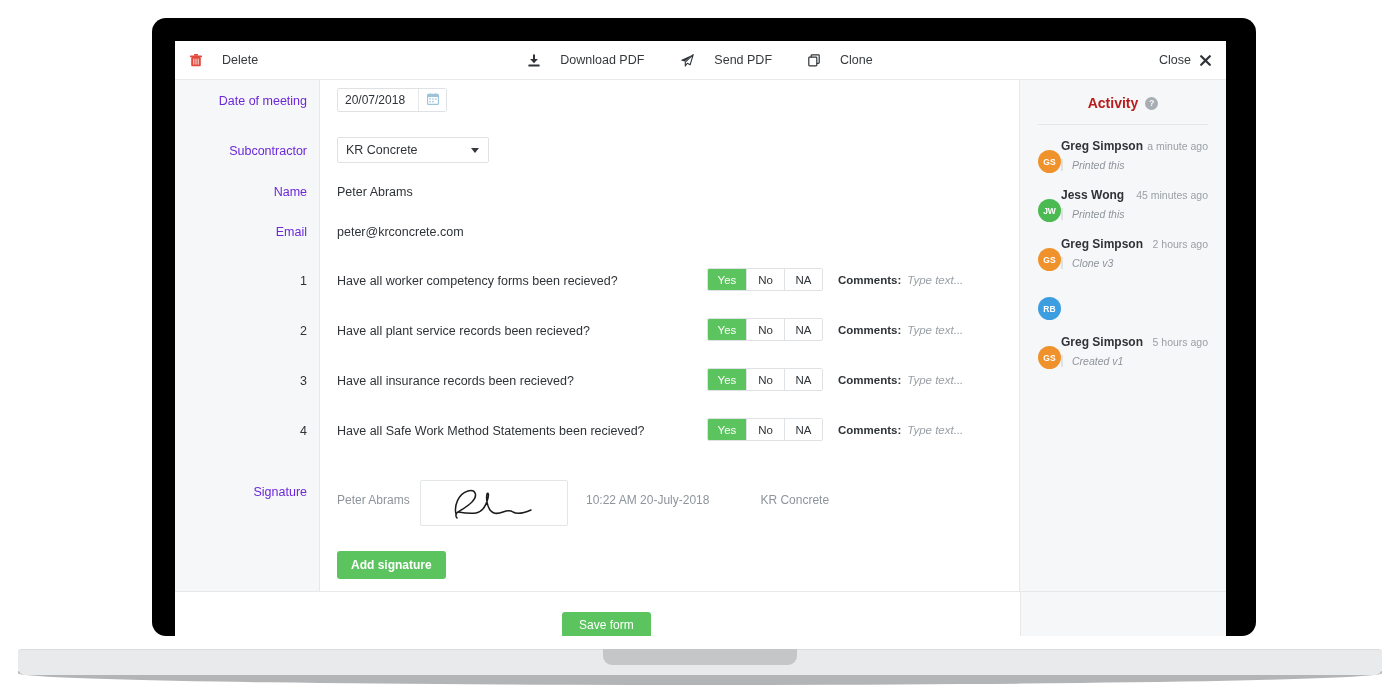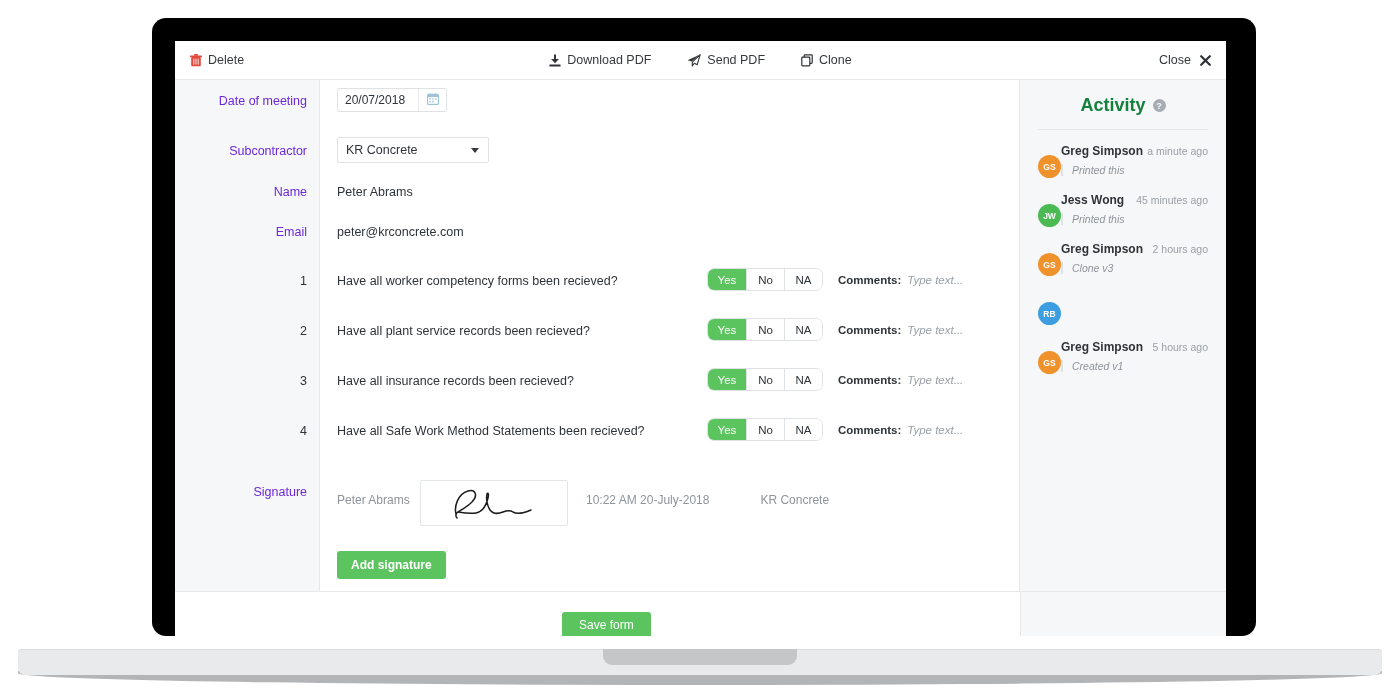--- a/index.html
+++ b/index.html
@@ -54,21 +54,21 @@
 
   
   #form-toolbar {
     position: relative;
     height: 39px;
     background: #ffffff;
     border-bottom: 1px solid #e6e8ea;
     display: flex; align-items: center;
   }
   .tb-btn {
-    display: inline-flex; align-items: center; gap: 6px;
+    display: inline-flex; align-items: center; gap: 20px;
     font-size: 12.5px; color: #35393d;
     cursor: pointer; white-space: nowrap;
   }
   #toolbar-delete-button { position: absolute; left: 15px; color: #35393d; }
   #toolbar-delete-button .tb-label { color: #35393d; }
   #toolbar-center-actions {
     position: absolute; left: 0; right: 0;
     display: flex; justify-content: center; gap: 36px;
   }
   #toolbar-close-button { position: absolute; right: 15px; gap: 9px; }
@@ -140,21 +140,21 @@
   }
 
   .static-value { font-size: 12.5px; color: #2f3337; }
 
   
   .q-num { position: absolute; right: 12px; font-size: 12.5px; color: #2f3337; }
   .q-text { position: absolute; left: 17px; font-size: 12.5px; color: #2f3337; }
   .toggle-group {
     position: absolute; left: 387px;
     display: flex; height: 23px;
-    border: 1px solid #dfe2e5; border-radius: 7px;
+    border: 1px solid #dfe2e5; border-radius: 2px;
     overflow: hidden; background: #fff;
   }
   .toggle-opt {
     width: 38px; display: flex; align-items: center; justify-content: center;
     font-size: 11.5px; color: #2f3337; cursor: pointer;
     border-left: 1px solid #dfe2e5; background: #fff;
   }
   .toggle-opt:first-child { border-left: 0; }
   .toggle-opt.on { background: #5cc45f; color: #ffffff; border-left-color: #5cc45f; }
   .comments-wrap {
@@ -196,21 +196,21 @@
     flex: 1;
     background: #f6f7f8;
     padding: 0 18px;
     position: relative;
   }
   #activity-header {
     text-align: center; padding: 15px 0 13px;
     border-bottom: 1px solid #e4e6e8;
     display: flex; align-items: center; justify-content: center; gap: 7px;
   }
-  #activity-title { font-size: 18px; font-weight: bold; color: #15803d; }
+  #activity-title { font-size: 14px; font-weight: bold; color: #b91c1c; }
   #activity-help-icon {
     width: 13px; height: 13px; border-radius: 50%;
     background: #a7adb3; color: #f6f7f8;
     font-size: 9px; font-weight: bold;
     display: flex; align-items: center; justify-content: center;
     cursor: pointer;
   }
   #activity-list { padding-top: 14px; }
   .activity-item { display: flex; margin-bottom: 15px; }
   .avatar {

